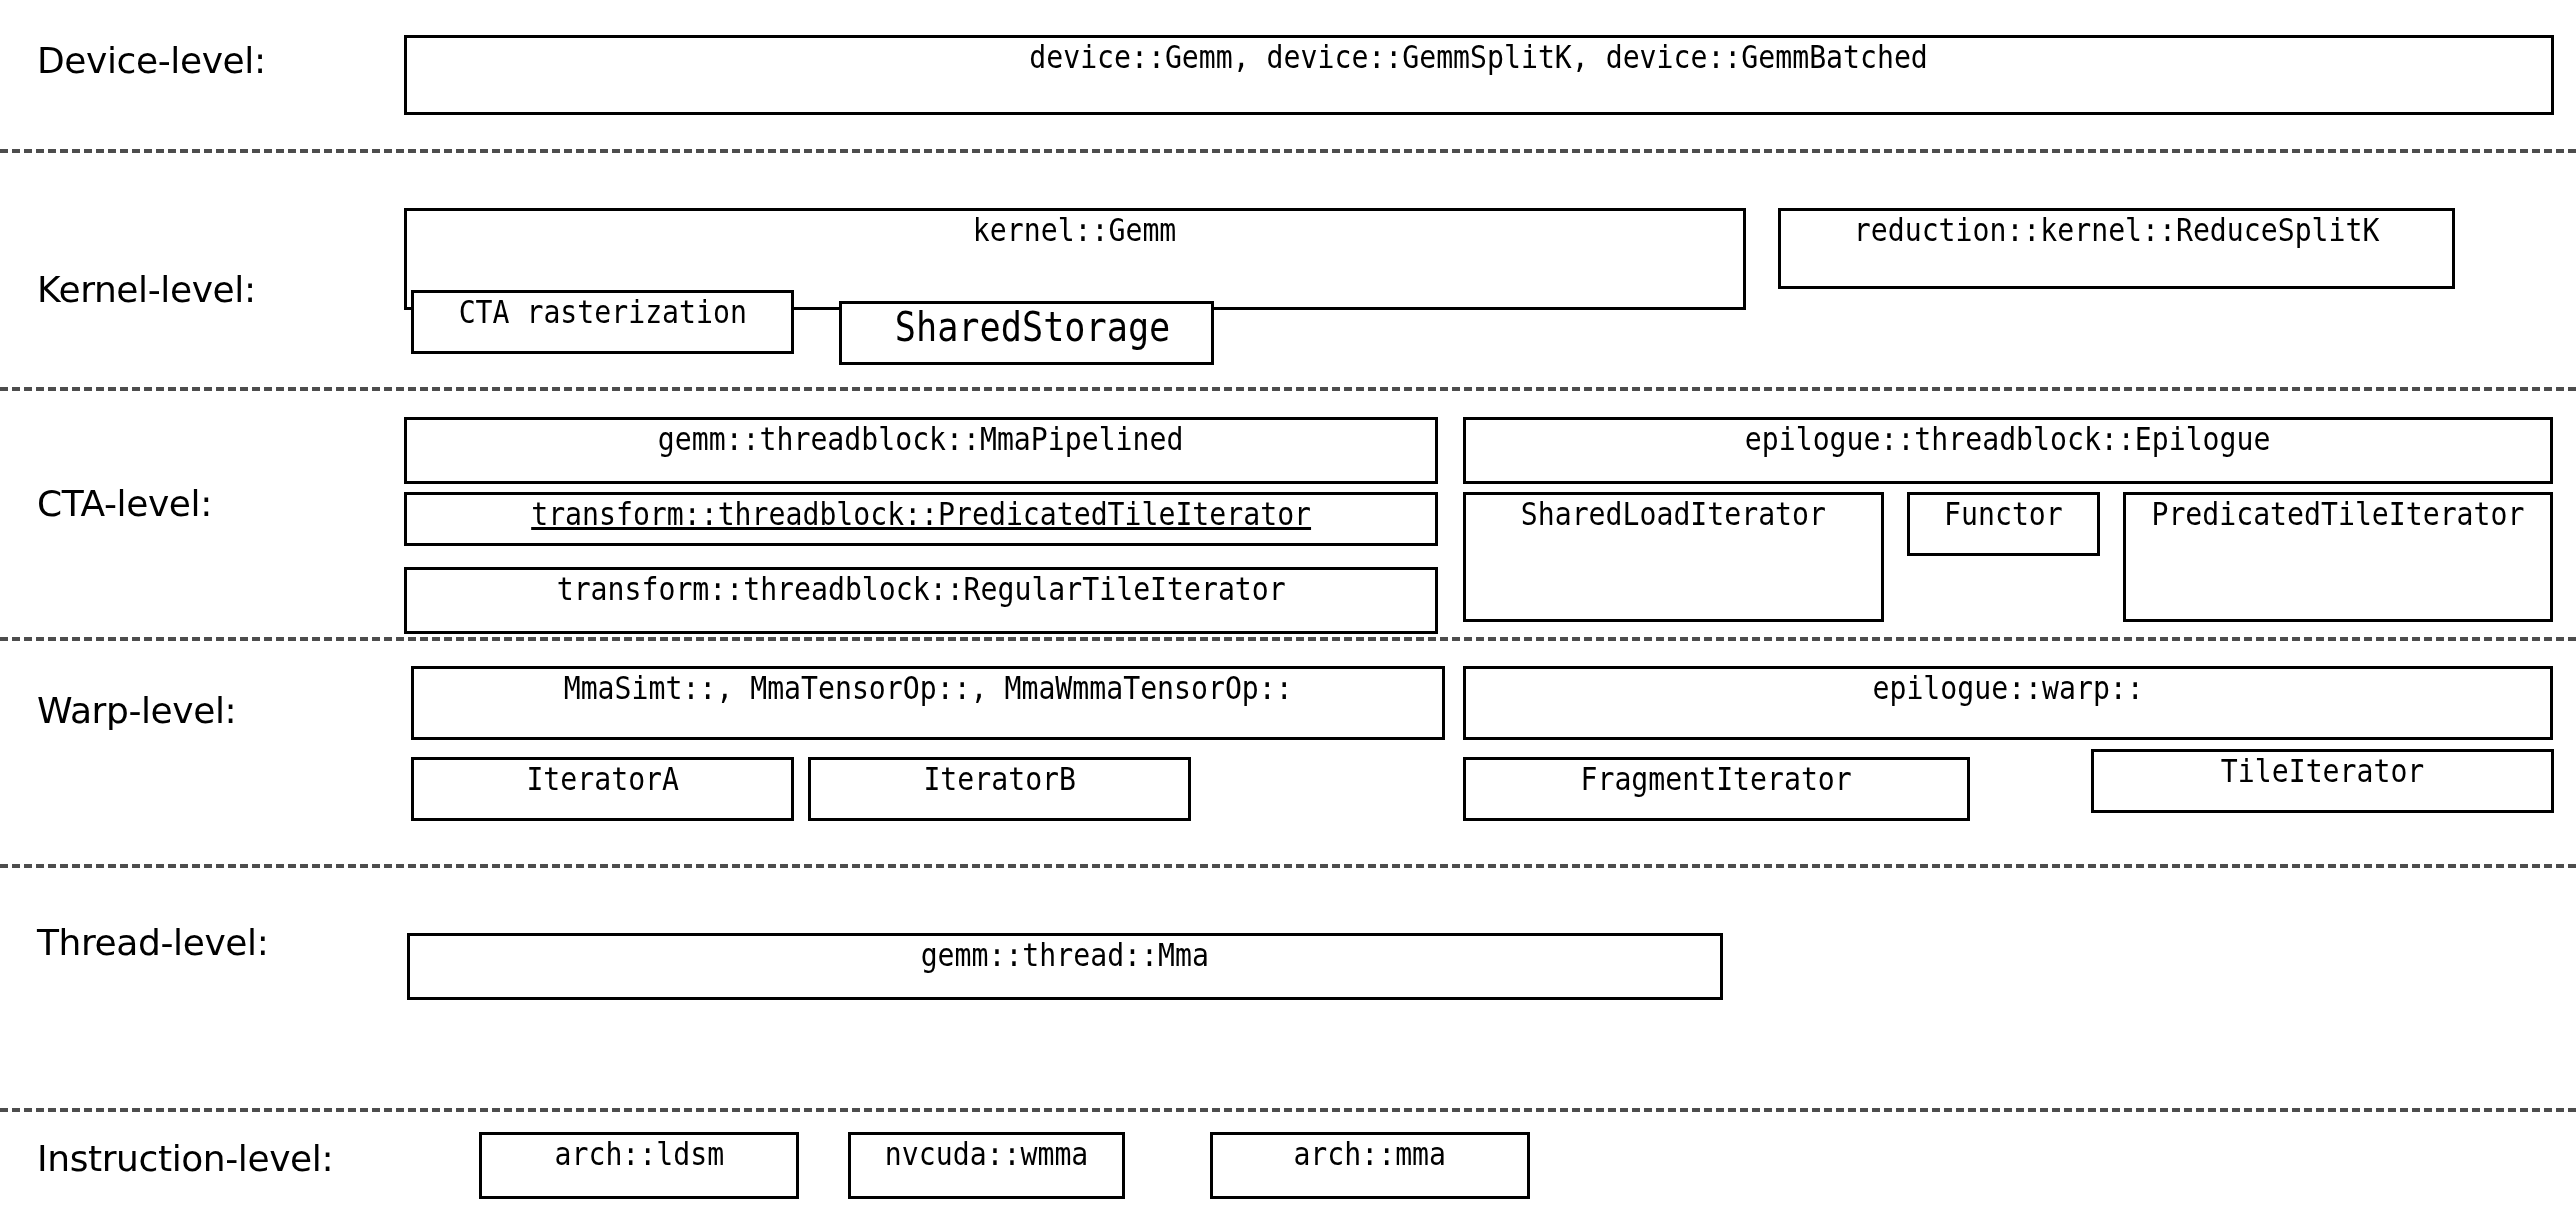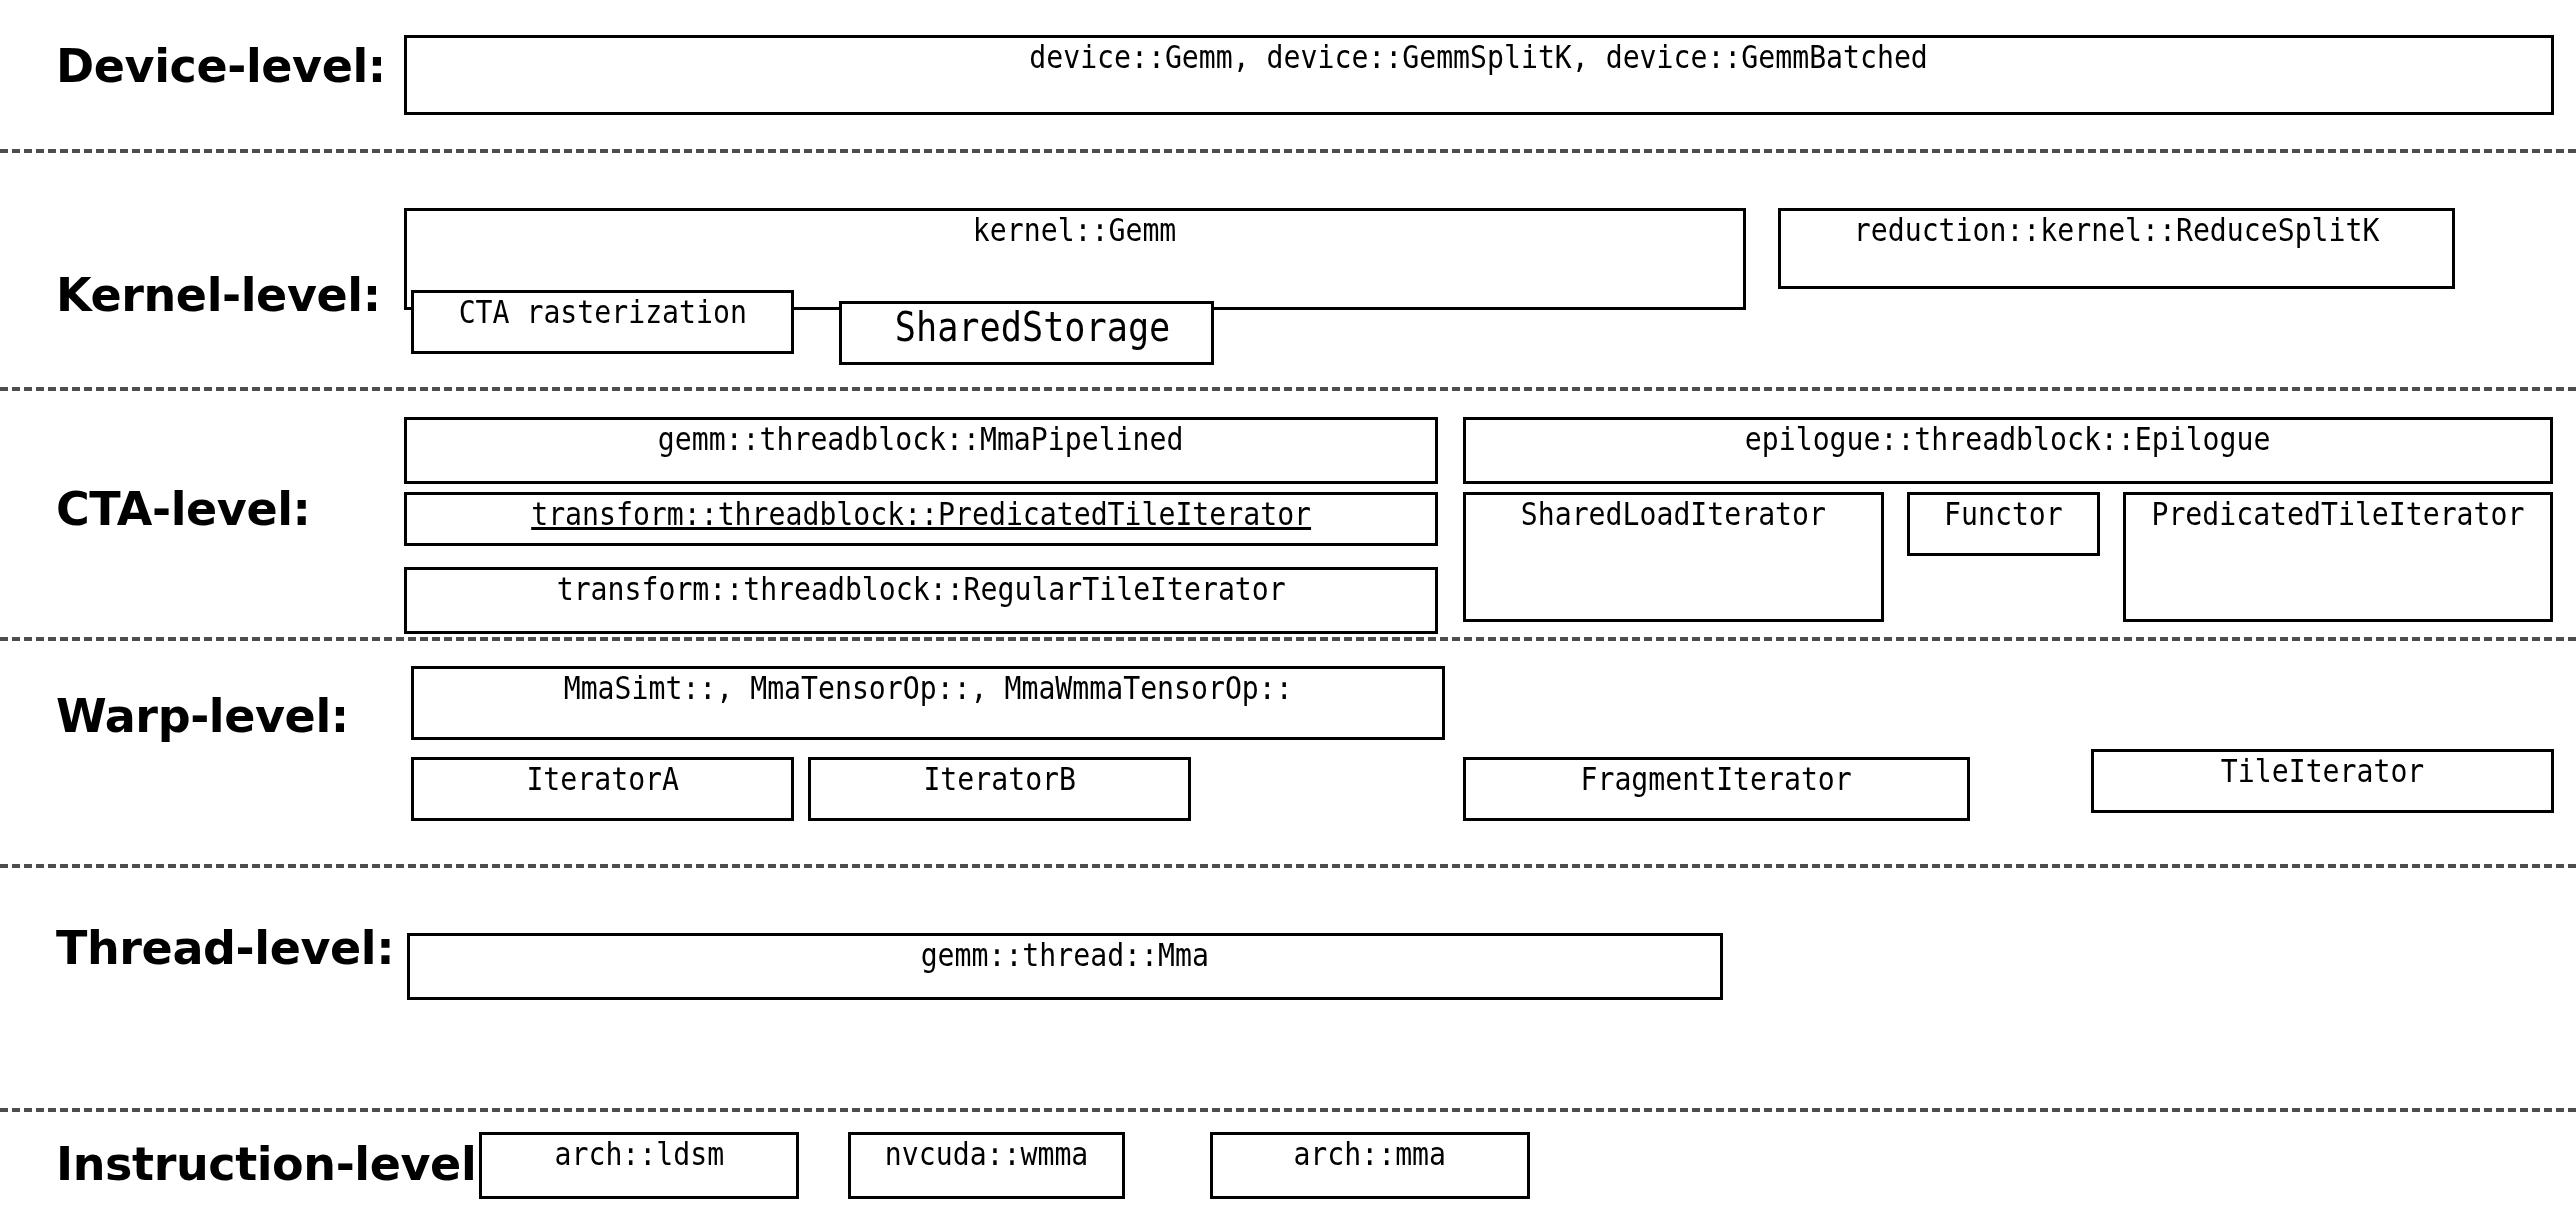--- a/index.html
+++ b/index.html
@@ -26,24 +26,24 @@
     position: absolute;
     left: 0;
     width: 2576px;
     height: 0;
     border-top: 4.6px dashed #4d4d4d;
   }
 
   
   .level-label {
     position: absolute;
-    left: 56px;
+    left: 37px;
     font-family: "DejaVu Sans", sans-serif;
-    font-weight: 700;
-    font-size: 46px;
+    font-weight: 400;
+    font-size: 36px;
     letter-spacing: -0.4px;
     color: #000000;
     white-space: nowrap;
     line-height: 1;
   }
 
   
   .box {
     position: absolute;
     box-sizing: border-box;
@@ -127,20 +127,23 @@
   </div>
 
   <div class="divider" style="top:637px;"></div>
 
   <div class="level-label" style="top:693px;">Warp-level:</div>
 
   <div class="box" style="left:411px; top:666px; width:1034px; height:74px; font-size:32px;">
     <span>MmaSimt::, MmaTensorOp::, MmaWmmaTensorOp::</span>
   </div>
 
+  <div class="box" style="left:1463px; top:666px; width:1090px; height:74px; font-size:32px;">
+    <span>epilogue::warp::</span>
+  </div>
 
   <div class="box" style="left:411px; top:757px; width:383px; height:64px; font-size:32px;">
     <span>IteratorA</span>
   </div>
 
   <div class="box" style="left:808px; top:757px; width:383px; height:64px; font-size:32px;">
     <span>IteratorB</span>
   </div>
 
   <div class="box" style="left:1463px; top:757px; width:507px; height:64px; font-size:32px;">

